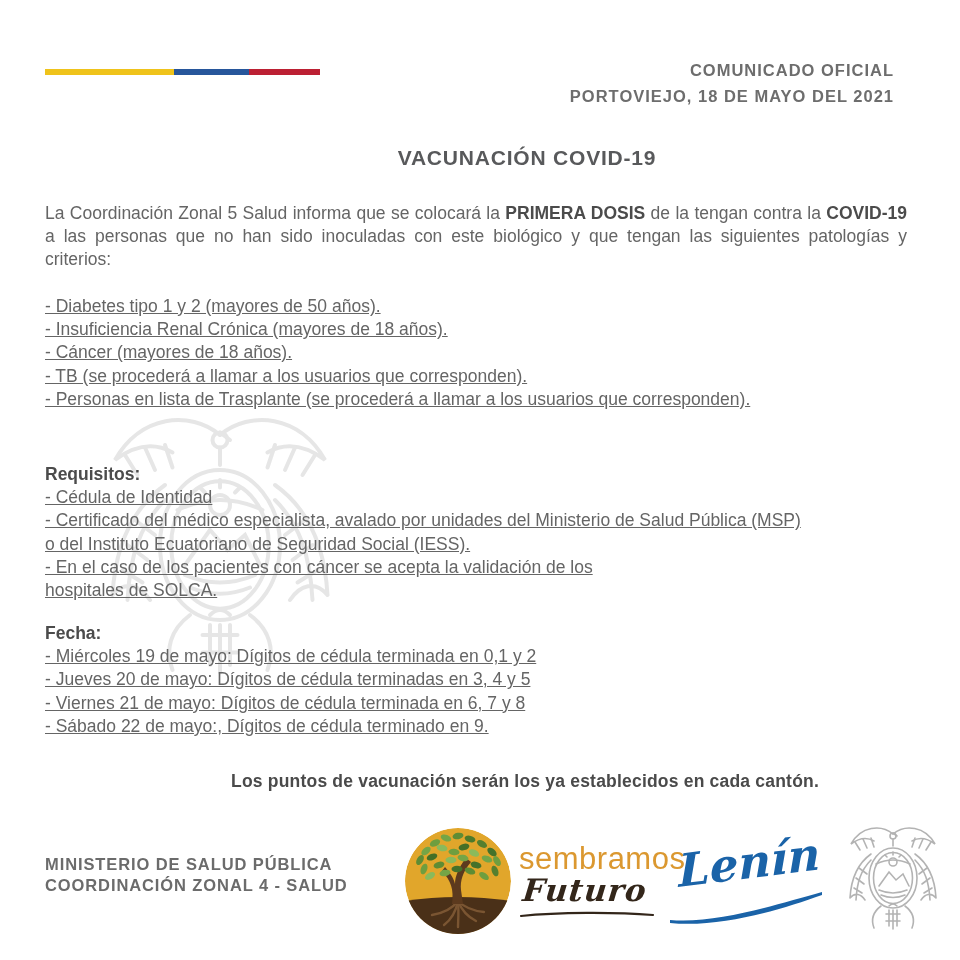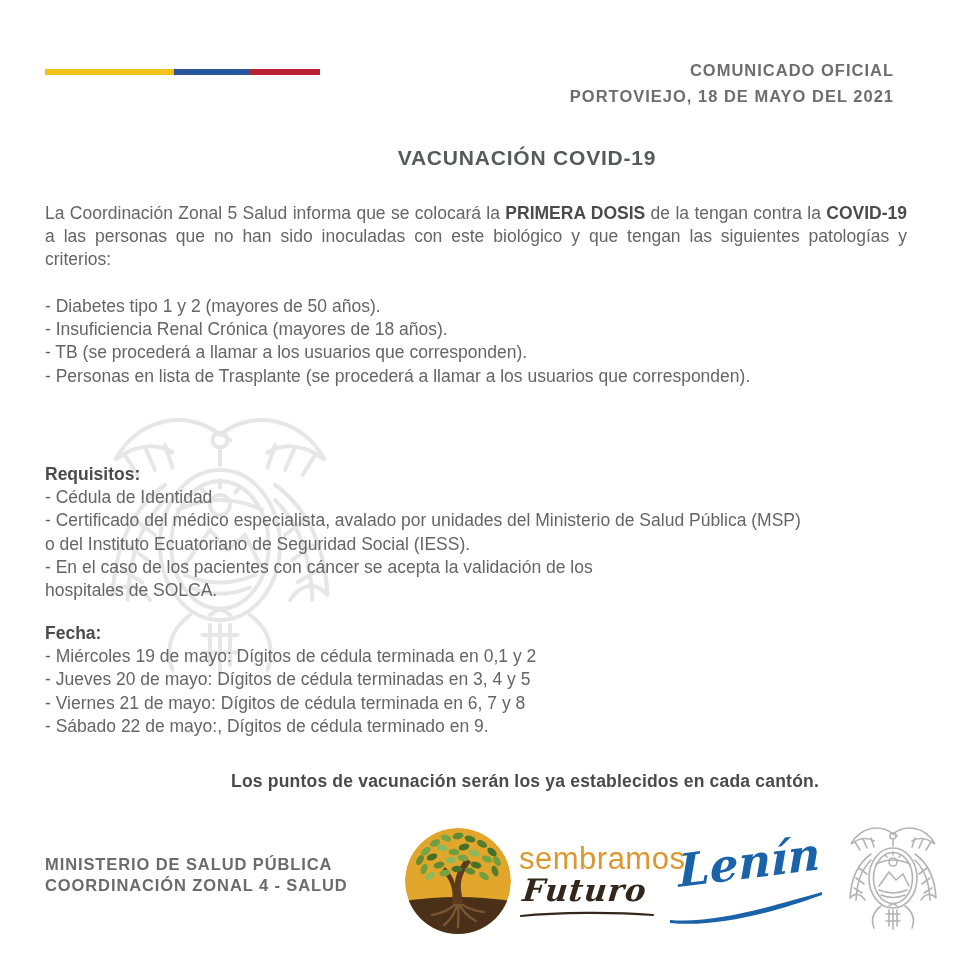--- a/index.html
+++ b/index.html
@@ -21,21 +21,21 @@
     position:absolute;top:146px;left:0;right:0;text-align:center;padding-left:48px;
     font-weight:bold;font-size:21px;letter-spacing:0.8px;color:#58595B;
   }
   
   .bodyblock{position:absolute;left:45px;width:862px;font-size:17.5px;line-height:23.2px;color:#656565;}
   .bodyblock b{color:#4b4b4b;}
   .intro{top:202px;text-align:justify;}
   .pathologies{top:295px;}
   .requisitos{top:463px;}
   .fecha{top:622px;}
-  .bodyblock .line{white-space:nowrap;}
+  .bodyblock .line{white-space:nowrap;text-decoration:underline;}
   .sec-heading{font-weight:bold;color:#4b4b4b;}
   .closing{
     position:absolute;top:771px;left:0;right:0;text-align:center;padding-left:44px;
     font-size:17.5px;font-weight:bold;color:#4a4a4a;letter-spacing:0.2px;
   }
   
   .watermark{position:absolute;left:95px;top:400px;width:250px;height:295px;color:#e2e2e2;opacity:.85;}
   
   .ministry{
     position:absolute;left:45px;top:854px;color:#6b6b6b;font-size:16.5px;
@@ -115,20 +115,21 @@
     <use href="#coat-def" xlink:href="#coat-def"></use>
   </svg>
 
   <div class="bodyblock intro">
     <span>La Coordinación Zonal 5  Salud informa que se colocará la </span><b>PRIMERA DOSIS</b><span> de la tengan contra la </span><b>COVID-19</b><span> a las personas que no han sido inoculadas con este biológico y que tengan las siguientes patologías y criterios:</span>
   </div>
 
   <div class="bodyblock pathologies">
     <div class="line">- Diabetes tipo 1 y 2 (mayores de 50 años).</div>
     <div class="line">- Insuficiencia Renal Crónica (mayores de 18 años).</div>
+    <div class="line">- Cáncer (mayores de 18 años).</div>
     <div class="line">- TB (se procederá a llamar a los usuarios que corresponden).</div>
     <div class="line">- Personas en lista de Trasplante (se procederá a llamar a los usuarios que corresponden).</div>
   </div>
 
   <div class="bodyblock requisitos">
     <div class="sec-heading">Requisitos:</div>
     <div class="line">- Cédula de Identidad</div>
     <div class="line">- Certificado del médico especialista, avalado por unidades del Ministerio de Salud Pública (MSP)</div>
     <div class="line">o del Instituto Ecuatoriano de Seguridad Social (IESS).</div>
     <div class="line">- En el caso de los pacientes con cáncer se acepta la validación de los</div>

